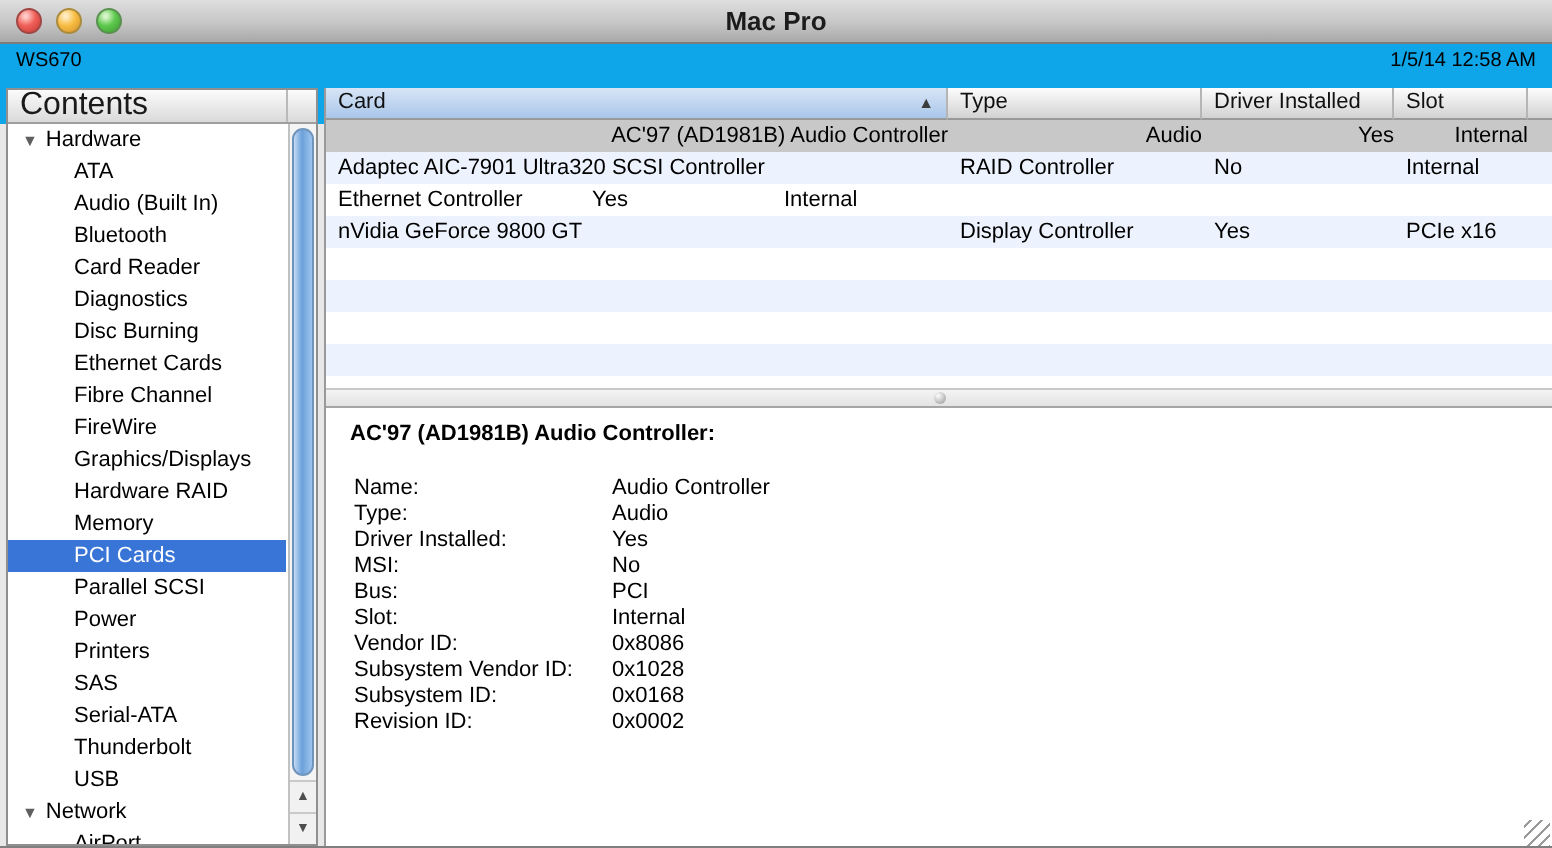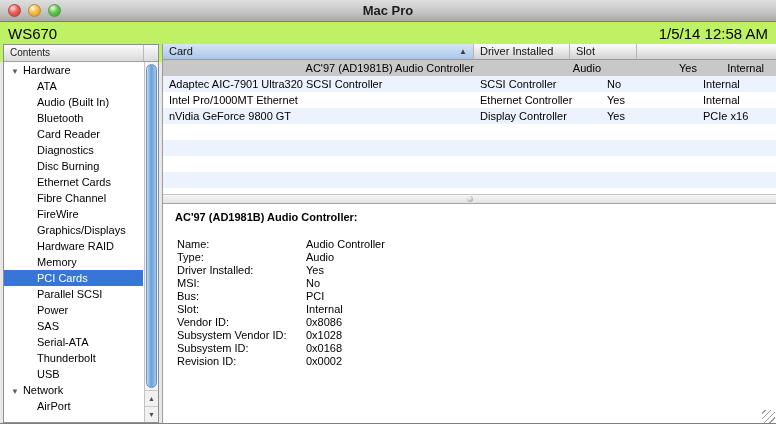--- a/index.html
+++ b/index.html
@@ -12,29 +12,29 @@
     background:linear-gradient(#dedede 0%,#c6c6c6 55%,#a8a8a8 100%);
     border-bottom:1px solid #7c7c7c;}
   .title{ text-align:center;font-size:13px;font-weight:bold;color:#1c1c1c;line-height:21px;}
   .lights{position:absolute;left:8px;top:4px;display:flex;gap:7px;}
   .light{width:13px;height:13px;border-radius:50%;box-sizing:border-box;}
   .light.red{background:radial-gradient(circle at 35% 28%,#ffc9c5 8%,#f0605a 45%,#c23934 100%);border:1px solid #a04744;}
   .light.yellow{background:radial-gradient(circle at 35% 28%,#ffecc0 8%,#f8bd44 45%,#cf9029 100%);border:1px solid #ab8b3c;}
   .light.green{background:radial-gradient(circle at 35% 28%,#d6f5c9 8%,#5ec94e 45%,#3a9a2e 100%);border:1px solid #5b9150;}
 
   
-  .infobar{position:absolute;top:22px;left:0;right:0;height:40px;background:#bef264;font-size:15px;color:#000;}
+  .infobar{position:absolute;top:22px;left:0;right:0;height:40px;background:#0ea5e9;font-size:10px;color:#000;}
   .hostname{position:absolute;left:8px;top:3px;}
   .datetime{position:absolute;right:8px;top:3px;}
 
   
   .sidebar{position:absolute;left:3px;top:44px;width:156px;bottom:1px;background:#fff;
     border:1px solid #8f8f8f;box-sizing:border-box;overflow:hidden;}
   .side-header{position:relative;height:16px;background:linear-gradient(#fbfbfb,#dadada);
-    border-bottom:1px solid #9f9f9f;font-size:10px;line-height:15px;padding-left:6px;color:#1a1a1a;}
+    border-bottom:1px solid #9f9f9f;font-size:16px;line-height:15px;padding-left:6px;color:#1a1a1a;}
   .side-header-split{position:absolute;right:14px;top:0;bottom:0;width:1px;background:#b9b9b9;}
   .side-list{position:absolute;top:17px;left:0;right:15px;bottom:0;overflow:hidden;font-size:11px;color:#000;}
   .side-row{height:16px;line-height:16px;white-space:nowrap;overflow:hidden;}
   .side-section{padding-left:7px;}
   .disclosure{font-size:8px;color:#5f5f5f;margin-right:4px;}
   .side-item{padding-left:33px;}
   .side-item.selected{background:var(--selection-blue,#3875d7);color:#fff;}
 
   
   .sbar{position:absolute;top:17px;right:0;width:14px;bottom:0;background:#f4f4f4;
@@ -113,60 +113,61 @@
         <div class="side-row side-item">Disc Burning</div>
         <div class="side-row side-item">Ethernet Cards</div>
         <div class="side-row side-item">Fibre Channel</div>
         <div class="side-row side-item">FireWire</div>
         <div class="side-row side-item">Graphics/Displays</div>
         <div class="side-row side-item">Hardware RAID</div>
         <div class="side-row side-item">Memory</div>
         <div class="side-row side-item selected">PCI Cards</div>
         <div class="side-row side-item">Parallel SCSI</div>
         <div class="side-row side-item">Power</div>
+        <div class="side-row side-item">Printers</div>
         <div class="side-row side-item">SAS</div>
         <div class="side-row side-item">Serial-ATA</div>
         <div class="side-row side-item">Thunderbolt</div>
         <div class="side-row side-item">USB</div>
         <div class="side-row side-section"><span class="disclosure">▼</span><span>Network</span></div>
         <div class="side-row side-item">AirPort</div>
       </div>
     <div class="sbar">
       <div class="sbar-thumb"></div>
       <div class="sbar-btns">
         <div class="sbar-btn">▲</div>
         <div class="sbar-btn">▼</div>
       </div>
     </div>
   </div>
 
   <div class="main">
     <div class="thead" id="table-header">
         <div class="hcell col0 sorted"><span>Card</span><span class="sort-arrow">▲</span></div>
+        <div class="hcell col1"><span>Type</span></div>
         <div class="hcell col2"><span>Driver Installed</span></div>
         <div class="hcell col3"><span>Slot</span></div>
         <div class="hcell colx"></div>
       </div>
     <div class="trows" id="table-rows">
         <div class="trow selected">
           <div class="tcell col0">AC'97 (AD1981B) Audio Controller</div>
           <div class="tcell col1">Audio</div>
           <div class="tcell col2">Yes</div>
           <div class="tcell col3">Internal</div>
           <div class="tcell colx"></div>
         </div>
         <div class="trow">
           <div class="tcell col0">Adaptec AIC-7901 Ultra320 SCSI Controller</div>
-          <div class="tcell col1">SCSI Controller</div>
+          <div class="tcell col1">RAID Controller</div>
           <div class="tcell col2">No</div>
           <div class="tcell col3">Internal</div>
           <div class="tcell colx"></div>
         </div>
         <div class="trow">
-          <div class="tcell col0">Intel Pro/1000MT Ethernet</div>
           <div class="tcell col1">Ethernet Controller</div>
           <div class="tcell col2">Yes</div>
           <div class="tcell col3">Internal</div>
           <div class="tcell colx"></div>
         </div>
         <div class="trow">
           <div class="tcell col0">nVidia GeForce 9800 GT</div>
           <div class="tcell col1">Display Controller</div>
           <div class="tcell col2">Yes</div>
           <div class="tcell col3">PCIe x16</div>

